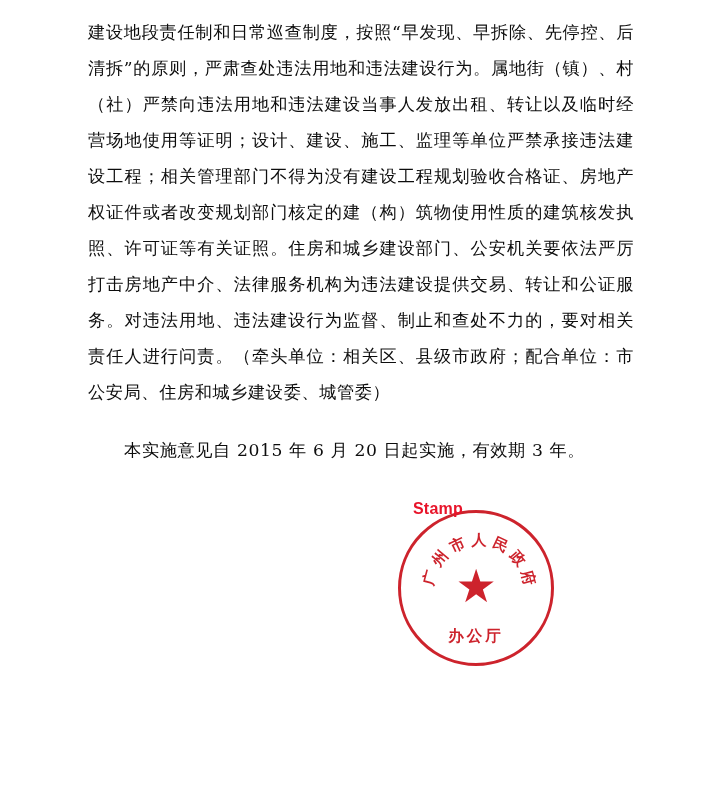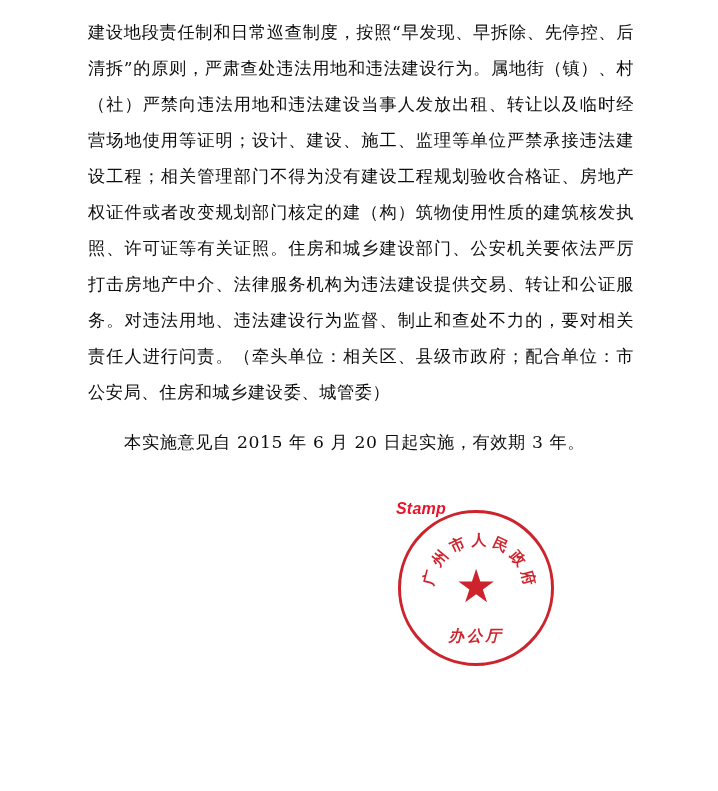--- a/index.html
+++ b/index.html
@@ -32,21 +32,21 @@
     text-align: justify;
     text-justify: inter-ideograph;
     letter-spacing: 0.6px;
     color: #0d0d0d;
   }
   .para {
     margin: 0;
     text-indent: 0;
   }
   .para + .para {
-    margin-top: 14px;
+    margin-top: 22px;
   }
   .indent2 {
     text-indent: 2.1em;
   }
   .signature-block {
     position: absolute;
     left: 384px;
     top: 570px;
     width: 250px;
     font-size: 16.4px;
@@ -112,32 +112,30 @@
   .seal-bottom-text {
     position: absolute;
     left: 0;
     bottom: 16px;
     width: 100%;
     text-align: center;
     color: #c9111b;
     font-size: 15.5px;
     font-weight: bold;
     letter-spacing: 3px;
-    font-style: italic;
   }
   .stamp-label {
     position: absolute;
-    left: 396px;
+    left: 413px;
     top: 500px;
     color: #e8142a;
     font-family: "Liberation Sans", sans-serif;
     font-size: 16px;
     font-weight: bold;
     letter-spacing: 0.2px;
-    font-style: italic;
   }
 </style>
 </head>
 <body>
 
 <div id="page">
 
   <div class="body-text">
     <p class="para">建设地段责任制和日常巡查制度，按照“早发现、早拆除、先停控、后清拆”的原则，严肃查处违法用地和违法建设行为。属地街（镇）、村（社）严禁向违法用地和违法建设当事人发放出租、转让以及临时经营场地使用等证明；设计、建设、施工、监理等单位严禁承接违法建设工程；相关管理部门不得为没有建设工程规划验收合格证、房地产权证件或者改变规划部门核定的建（构）筑物使用性质的建筑核发执照、许可证等有关证照。住房和城乡建设部门、公安机关要依法严厉打击房地产中介、法律服务机构为违法建设提供交易、转让和公证服务。对违法用地、违法建设行为监督、制止和查处不力的，要对相关责任人进行问责。（牵头单位：相关区、县级市政府；配合单位：市公安局、住房和城乡建设委、城管委）</p>
     <p class="para indent2">本实施意见自 2015 年 6 月 20 日起实施，有效期 3 年。</p>

